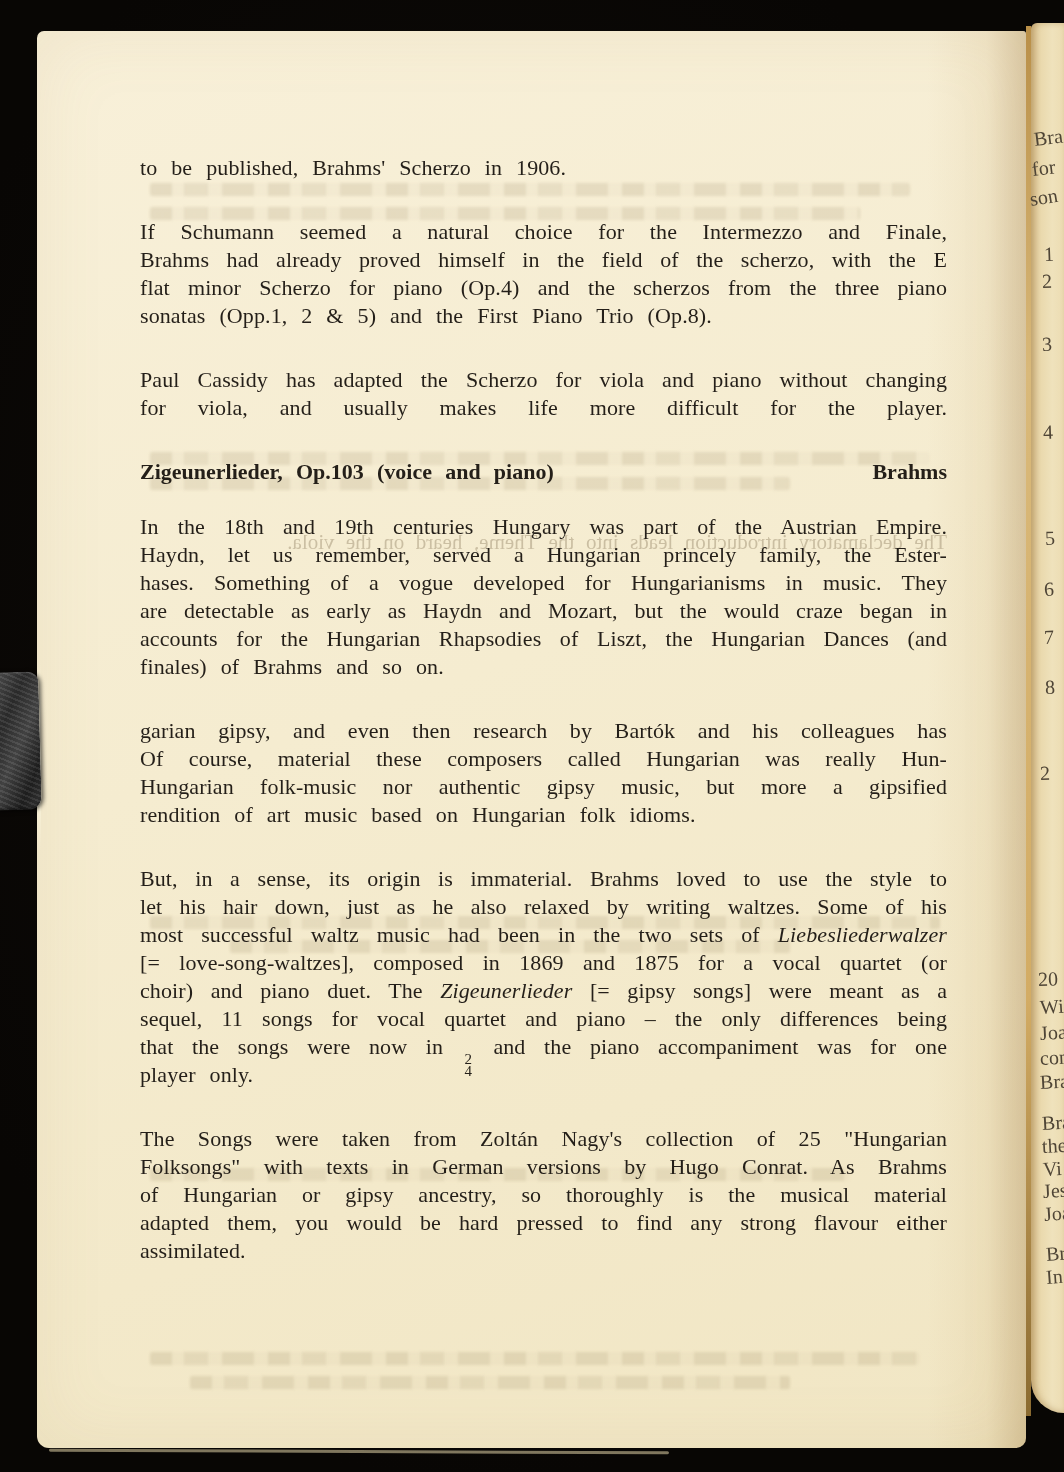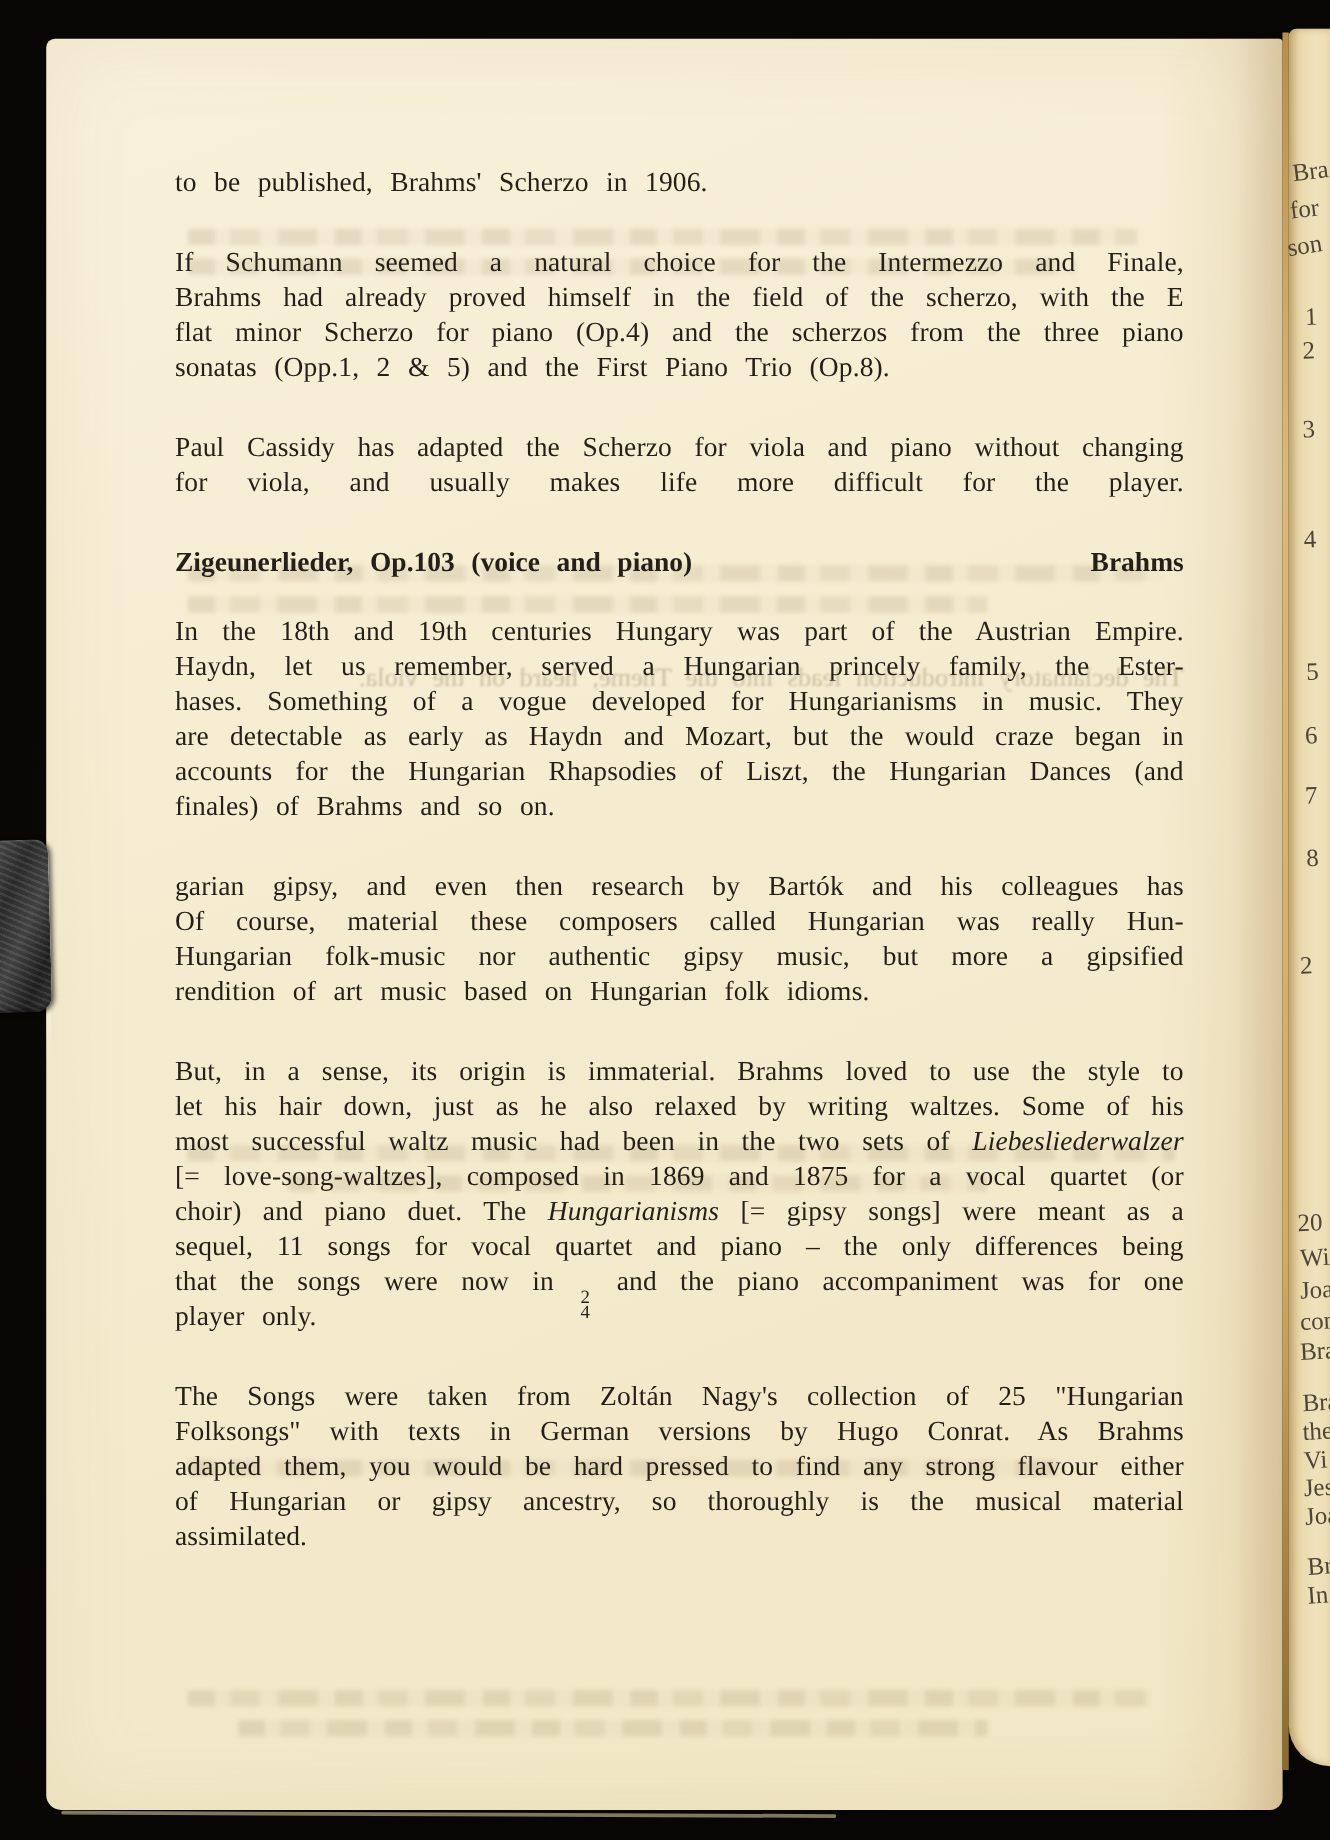--- a/index.html
+++ b/index.html
@@ -51,21 +51,21 @@
   }
   .ghost-line{
     position:absolute;left:103px;top:499px;width:807px;height:24px;
     transform:scaleX(-1);
     color:var(--ghost-ink);opacity:0.34;filter:blur(0.7px);
     font-size:21px;white-space:nowrap;overflow:hidden;
     word-spacing:0.3em;
   }
   
   .text-flow{
-    position:absolute;left:103px;top:101px;width:807px;
+    position:absolute;left:103px;top:123px;width:807px;
     color:var(--ink);font-size:22px;
   }
   .para{margin-bottom:36px;}
   .line{
     line-height:28px;height:28px;
     text-align:justify;text-align-last:justify;
     word-spacing:0.12em;
     letter-spacing:0.1px;
   }
   .line.end{text-align-last:left;word-spacing:0.38em;}
@@ -155,33 +155,33 @@
           <div class="line"><span>garian gipsy, and even then research by Bartók and his colleagues has</span></div>
           <div class="line"><span>Of course, material these composers called Hungarian was really Hun-</span></div>
           <div class="line"><span>Hungarian folk-music nor authentic gipsy music, but more a gipsified</span></div>
           <div class="line end"><span>rendition of art music based on Hungarian folk idioms.</span></div>
         </div>
         <div class="para">
           <div class="line"><span>But, in a sense, its origin is immaterial. Brahms loved to use the style to</span></div>
           <div class="line"><span>let his hair down, just as he also relaxed by writing waltzes. Some of his</span></div>
           <div class="line"><span>most successful waltz music had been in the two sets of </span><span class="it">Liebesliederwalzer</span></div>
           <div class="line"><span>[= love-song-waltzes], composed in 1869 and 1875 for a vocal quartet (or</span></div>
-          <div class="line"><span>choir) and piano duet. The </span><span class="it">Hungarianisms</span><span> [= gipsy songs] were meant as a</span></div>
+          <div class="line"><span>choir) and piano duet. The </span><span class="it">Zigeunerlieder</span><span> [= gipsy songs] were meant as a</span></div>
           <div class="line"><span>sequel, 11 songs for vocal quartet and piano – the only differences being</span></div>
           <div class="line"><span>that the songs were now in </span><span class="frac">
               <span>2</span>
               <span>4</span>
             </span><span> and the piano accompaniment was for one</span></div>
           <div class="line end"><span>player only.</span></div>
         </div>
         <div class="para">
           <div class="line"><span>The Songs were taken from Zoltán Nagy's collection of 25 "Hungarian</span></div>
           <div class="line"><span>Folksongs" with texts in German versions by Hugo Conrat. As Brahms</span></div>
+          <div class="line"><span>of Hungarian or gipsy ancestry, so thoroughly is the musical material</span></div>
           <div class="line"><span>adapted them, you would be hard pressed to find any strong flavour either</span></div>
-          <div class="line"><span>of Hungarian or gipsy ancestry, so thoroughly is the musical material</span></div>
           <div class="line end"><span>assimilated.</span></div>
         </div>
       </div>
 
     <div class="stack-line"></div>
     <div class="edge-light"></div>
   </div>
 
   <div class="crease"></div>
 

